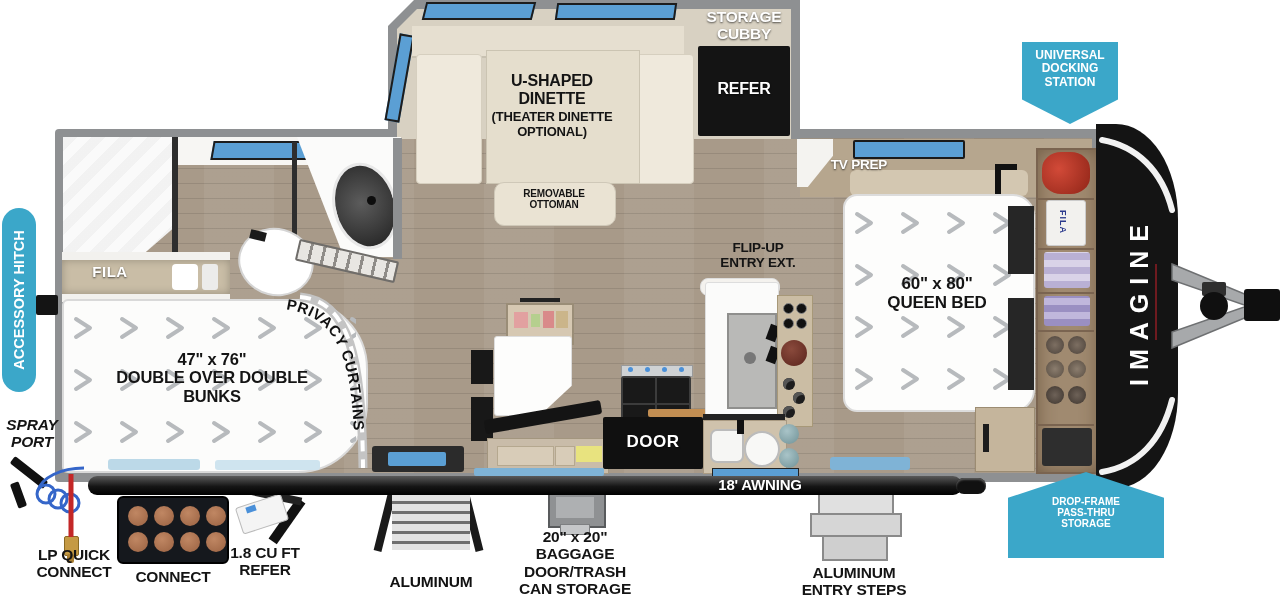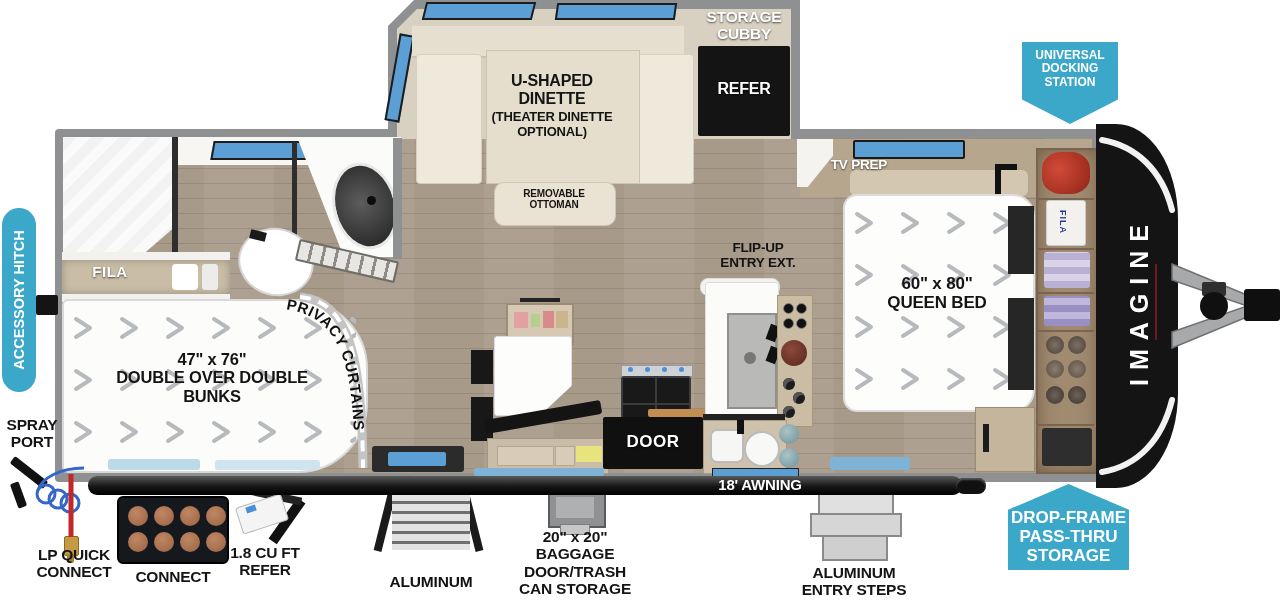--- a/index.html
+++ b/index.html
@@ -268,21 +268,21 @@
   <div class="lbl wlbl" style="left:75px;top:264px;width:70px;font-size:15px;letter-spacing:.5px;">FILA</div>
   <div class="lbl" style="left:90px;top:350px;width:244px;font-size:16.5px;">47" x 76"
 DOUBLE OVER DOUBLE
 BUNKS</div>
   <div class="lbl" style="left:720px;top:240px;width:76px;font-size:13.5px;">FLIP-UP
 ENTRY EXT.</div>
   <div class="lbl" style="left:863px;top:274px;width:148px;font-size:17px;">60" x 80"
 QUEEN BED</div>
   <div class="lbl wlbl" style="left:603px;top:432px;width:100px;font-size:17px;letter-spacing:.5px;">DOOR</div>
   <div class="lbl wlbl" style="left:710px;top:477px;width:100px;font-size:15px;">18' AWNING</div>
-  <div class="lbl" style="left:0px;top:416px;width:64px;font-size:15.5px;">SPRAY
+  <div class="lbl" style="left:0px;top:416px;width:64px;font-size:15.5px;font-style:italic;">SPRAY
 PORT</div>
   <div class="lbl" style="left:30px;top:546px;width:88px;font-size:15.5px;">LP QUICK
 CONNECT</div>
   <div class="lbl" style="left:124px;top:568px;width:98px;font-size:15.5px;">CONNECT</div>
   <div class="lbl" style="left:222px;top:544px;width:86px;font-size:15.5px;">1.8 CU FT
 REFER</div>
   <div class="lbl" style="left:366px;top:556px;width:130px;font-size:15.5px;">
     <span style="display:block;color:#111;">ALUMINUM</span>
     <span style="display:block;color:#29a3c8;">STEP ABOVE</span>
     
@@ -294,18 +294,18 @@
   <div class="lbl" style="left:796px;top:564px;width:116px;font-size:15.5px;">ALUMINUM
 ENTRY STEPS</div>
 
   <div class="badge" style="left:2px;top:208px;width:34px;height:184px;border-radius:17px;">
     <span class="abs" style="left:50%;top:50%;transform:translate(-50%,-50%) rotate(-90deg);white-space:nowrap;font-size:14.5px;">ACCESSORY HITCH</span>
   </div>
   <div class="badge" style="left:1022px;top:42px;width:96px;height:82px;font-size:12px;padding-top:7px;box-sizing:border-box;
               clip-path:polygon(0 0,100% 0,100% 70%,50% 100%,0 70%);">UNIVERSAL
 DOCKING
 STATION</div>
-  <div class="badge" style="left:1008px;top:484px;width:121px;height:86px;font-size:17px;padding-top:24px;box-sizing:border-box;
+  <div class="badge" style="left:1008px;top:472px;width:156px;height:86px;font-size:10px;padding-top:24px;box-sizing:border-box;
               clip-path:polygon(50% 0,100% 30%,100% 100%,0 100%,0 30%);">DROP-FRAME
 PASS-THRU
 STORAGE</div>
 
 </div>
 
 </body></html>

